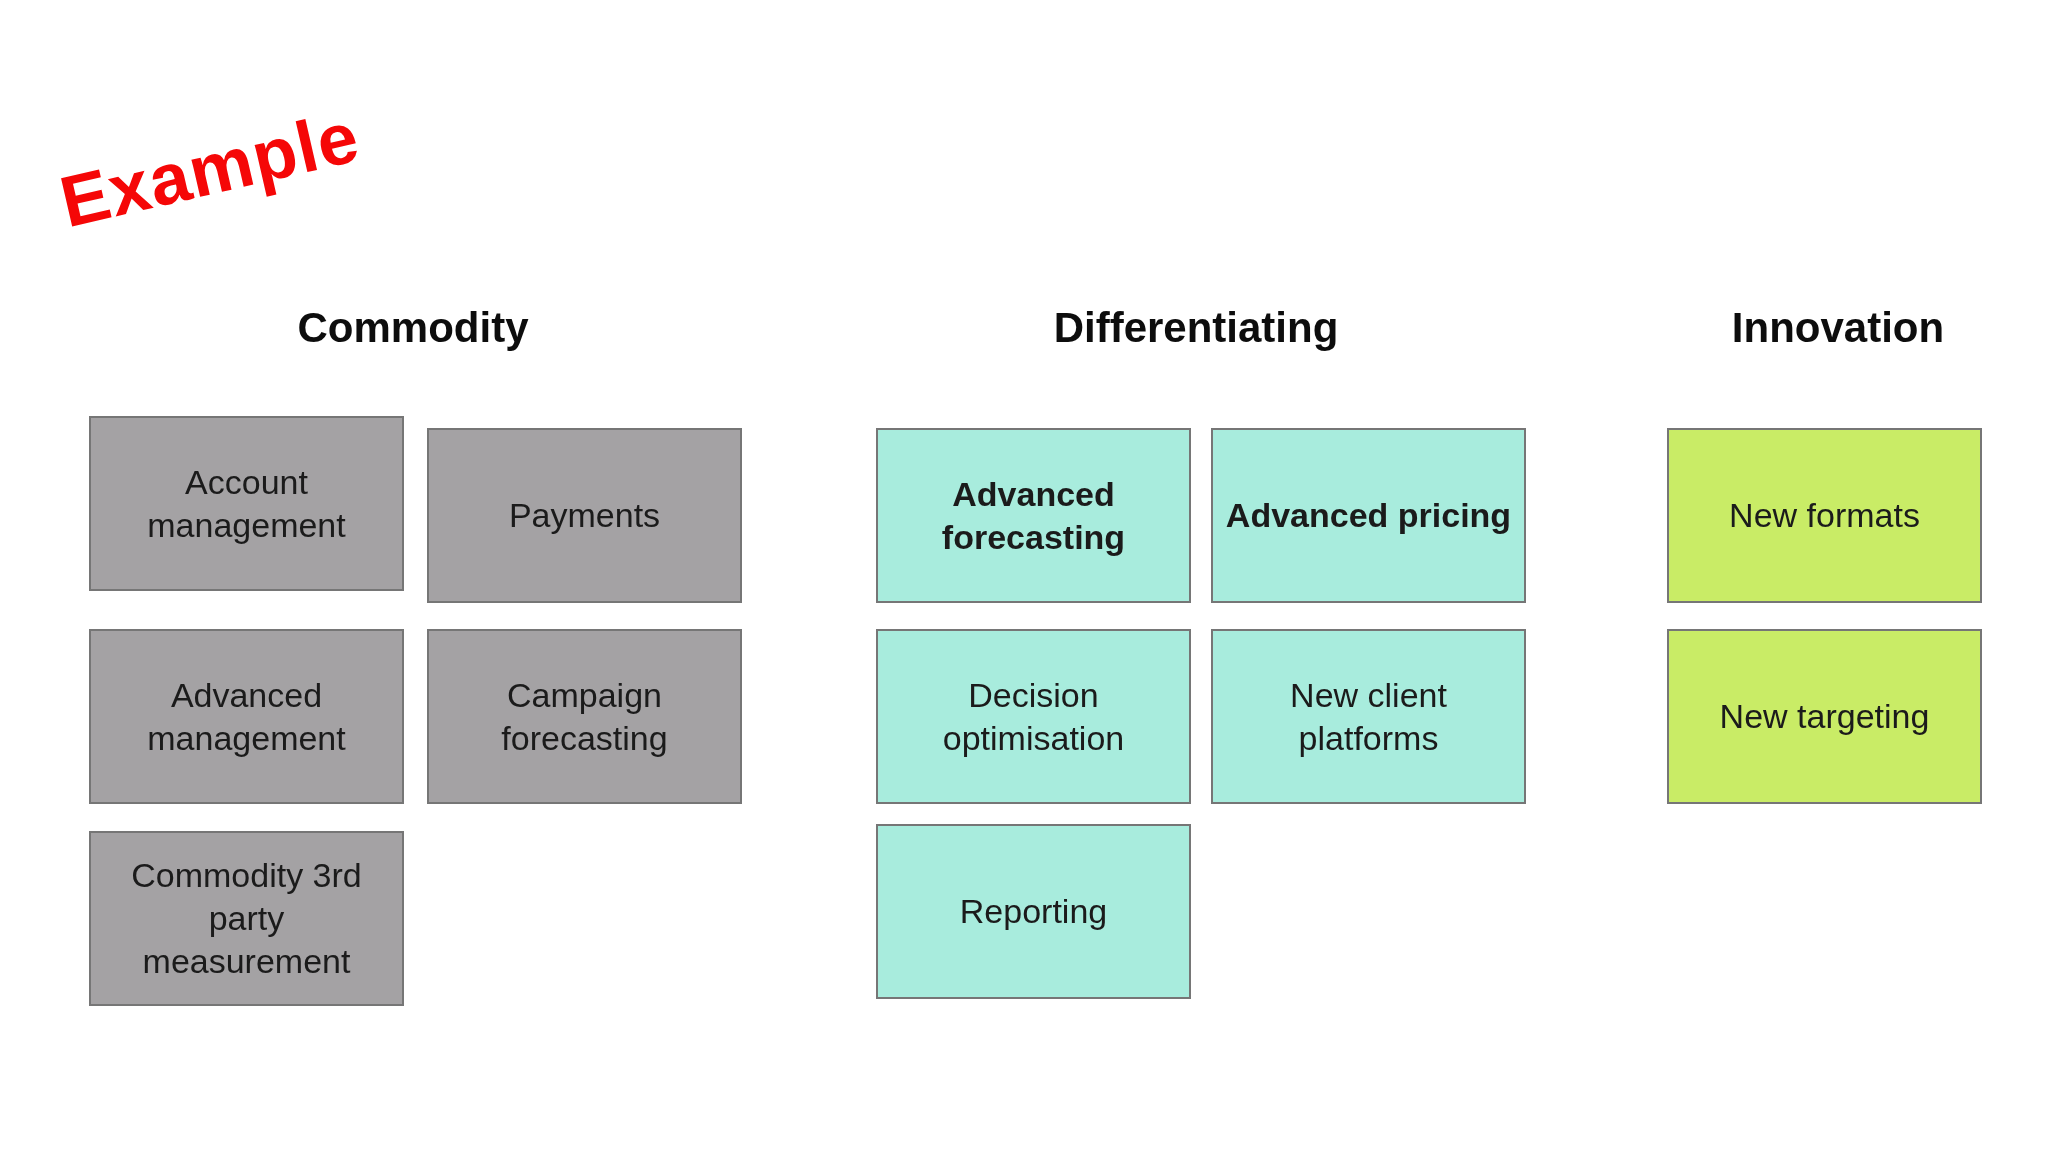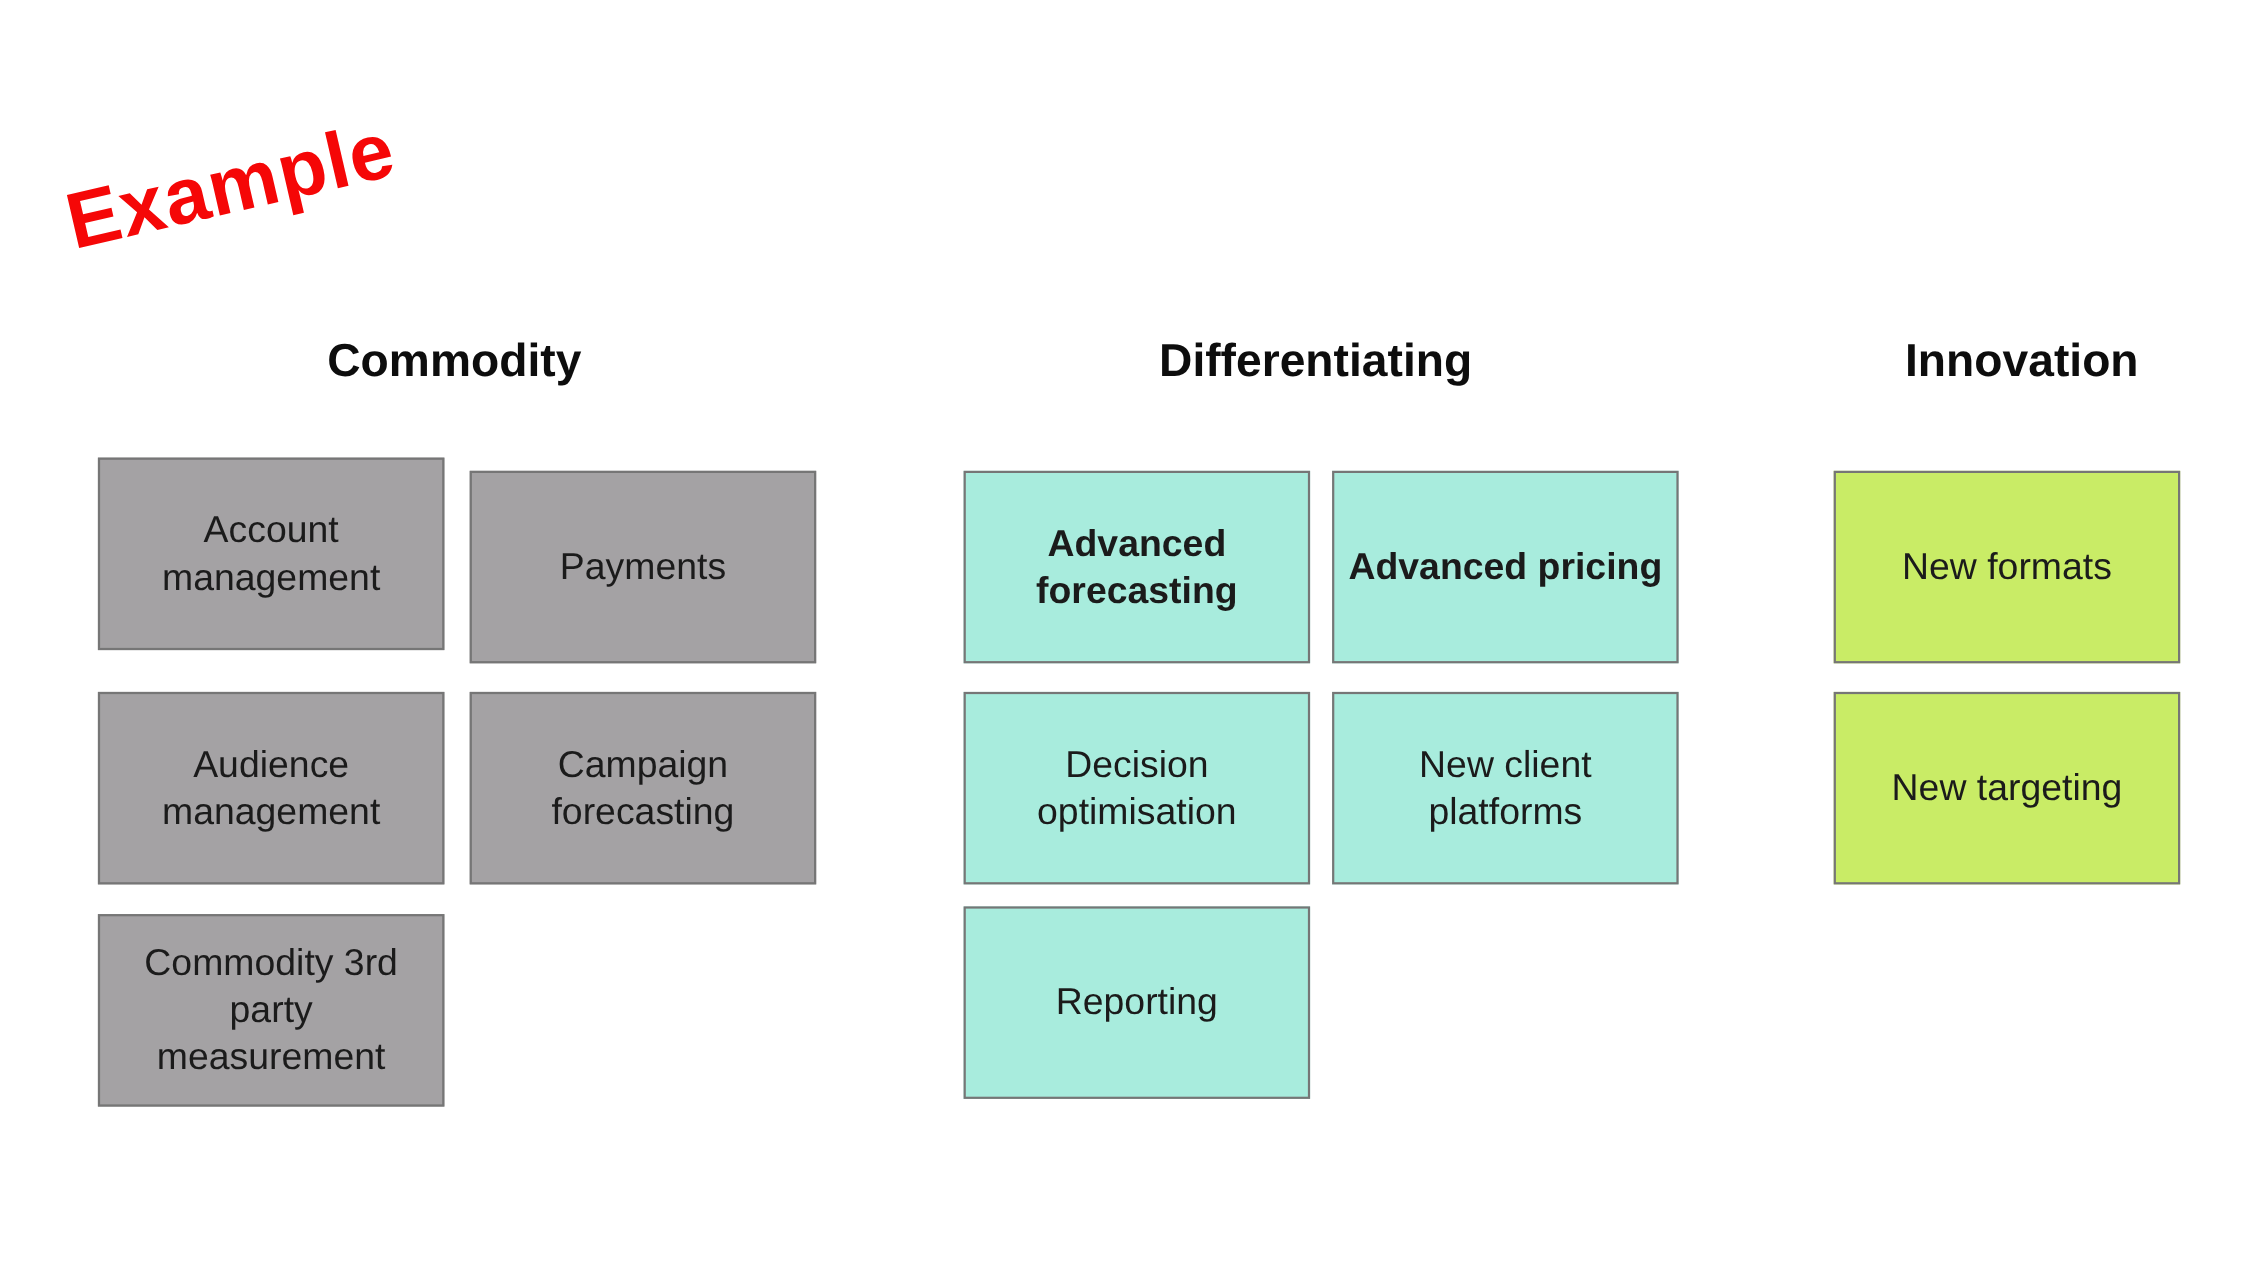--- a/index.html
+++ b/index.html
@@ -86,21 +86,21 @@
   <h2 class="hdr hdr-2">Differentiating</h2>
   <h2 class="hdr hdr-3">Innovation</h2>
 
   <div class="box b-a1" style="background-color: rgb(164, 162, 164); border-color: rgb(118, 118, 118);">
     <span>Account management</span>
   </div>
   <div class="box b-a2" style="background-color: rgb(164, 162, 164); border-color: rgb(118, 118, 118);">
     <span>Payments</span>
   </div>
   <div class="box b-a3" style="background-color: rgb(164, 162, 164); border-color: rgb(118, 118, 118);">
-    <span>Audience management</span>
+    <span>Advanced management</span>
   </div>
   <div class="box b-a4" style="background-color: rgb(164, 162, 164); border-color: rgb(118, 118, 118);">
     <span>Campaign forecasting</span>
   </div>
   <div class="box b-a5" style="background-color: rgb(164, 162, 164); border-color: rgb(118, 118, 118);">
     <span>Commodity 3rd party measurement</span>
   </div>
 
   <div class="box b-b1" style="background-color: rgb(168, 236, 221); border-color: rgb(118, 118, 118);">
     <span>Advanced forecasting</span>

